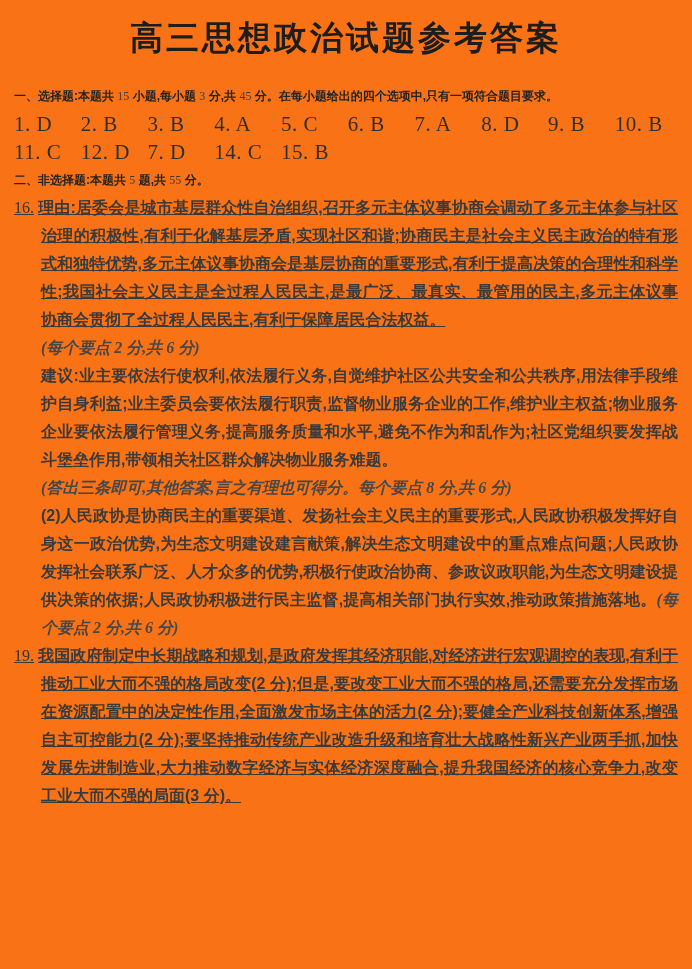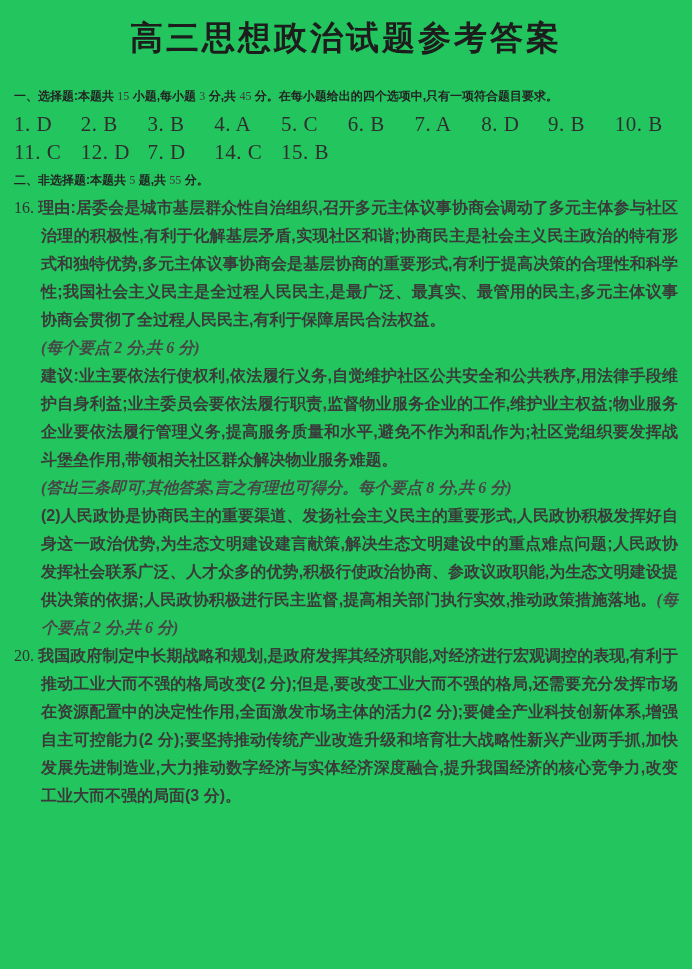--- a/index.html
+++ b/index.html
@@ -5,21 +5,21 @@
   html, body {
     margin: 0;
     padding: 0;
     background: #ffffff;
   }
   .page {
     position: relative;
     width: 692px;
     height: 969px;
     box-sizing: border-box;
-    background: #22c55e;
+    background: #f97316;
     padding: 14px 14px 0 14px;
     font-family: "Liberation Sans", "DejaVu Sans", sans-serif;
     color: #3a3a3a;
     overflow: hidden;
   }
   .title {
     text-align: center;
     font-size: 33px;
     font-weight: 700;
     color: #1d1d1d;
@@ -58,20 +58,21 @@
   .para {
     font-size: 16px;
     line-height: 28px;
     font-weight: 600;
     color: #3a3a3a;
     text-align: justify;
     margin: 0;
   }
   .para.lead {
     text-indent: -27px;
+    text-decoration: underline;
   }
   .inum {
     font-family: "Liberation Serif", "DejaVu Serif", serif;
     font-weight: 400;
     color: #333333;
     margin-right: 4px;
   }
   .note,
   .note-inline {
     font-family: "Liberation Serif", "DejaVu Serif", serif;
@@ -126,17 +127,17 @@
   </div>
 
   <div class="item">
     <div class="para">
       <span>(2)人民政协是协商民主的重要渠道、发扬社会主义民主的重要形式,人民政协积极发挥好自身这一政治优势,为生态文明建设建言献策,解决生态文明建设中的重点难点问题;人民政协发挥社会联系广泛、人才众多的优势,积极行使政治协商、参政议政职能,为生态文明建设提供决策的依据;人民政协积极进行民主监督,提高相关部门执行实效,推动政策措施落地。</span><span class="note-inline">(每个要点 2 分,共 6 分)</span>
     </div>
   </div>
 
   <div class="item">
     <div class="para lead">
-      <span class="inum">20.</span><span>我国政府制定中长期战略和规划,是政府发挥其经济职能,对经济进行宏观调控的表现,有利于推动工业大而不强的格局改变(2 分);但是,要改变工业大而不强的格局,还需要充分发挥市场在资源配置中的决定性作用,全面激发市场主体的活力(2 分);要健全产业科技创新体系,增强自主可控能力(2 分);要坚持推动传统产业改造升级和培育壮大战略性新兴产业两手抓,加快发展先进制造业,大力推动数字经济与实体经济深度融合,提升我国经济的核心竞争力,改变工业大而不强的局面(3 分)。</span>
+      <span class="inum">19.</span><span>我国政府制定中长期战略和规划,是政府发挥其经济职能,对经济进行宏观调控的表现,有利于推动工业大而不强的格局改变(2 分);但是,要改变工业大而不强的格局,还需要充分发挥市场在资源配置中的决定性作用,全面激发市场主体的活力(2 分);要健全产业科技创新体系,增强自主可控能力(2 分);要坚持推动传统产业改造升级和培育壮大战略性新兴产业两手抓,加快发展先进制造业,大力推动数字经济与实体经济深度融合,提升我国经济的核心竞争力,改变工业大而不强的局面(3 分)。</span>
     </div>
   </div>
 
 </div>
 
 </body></html>

